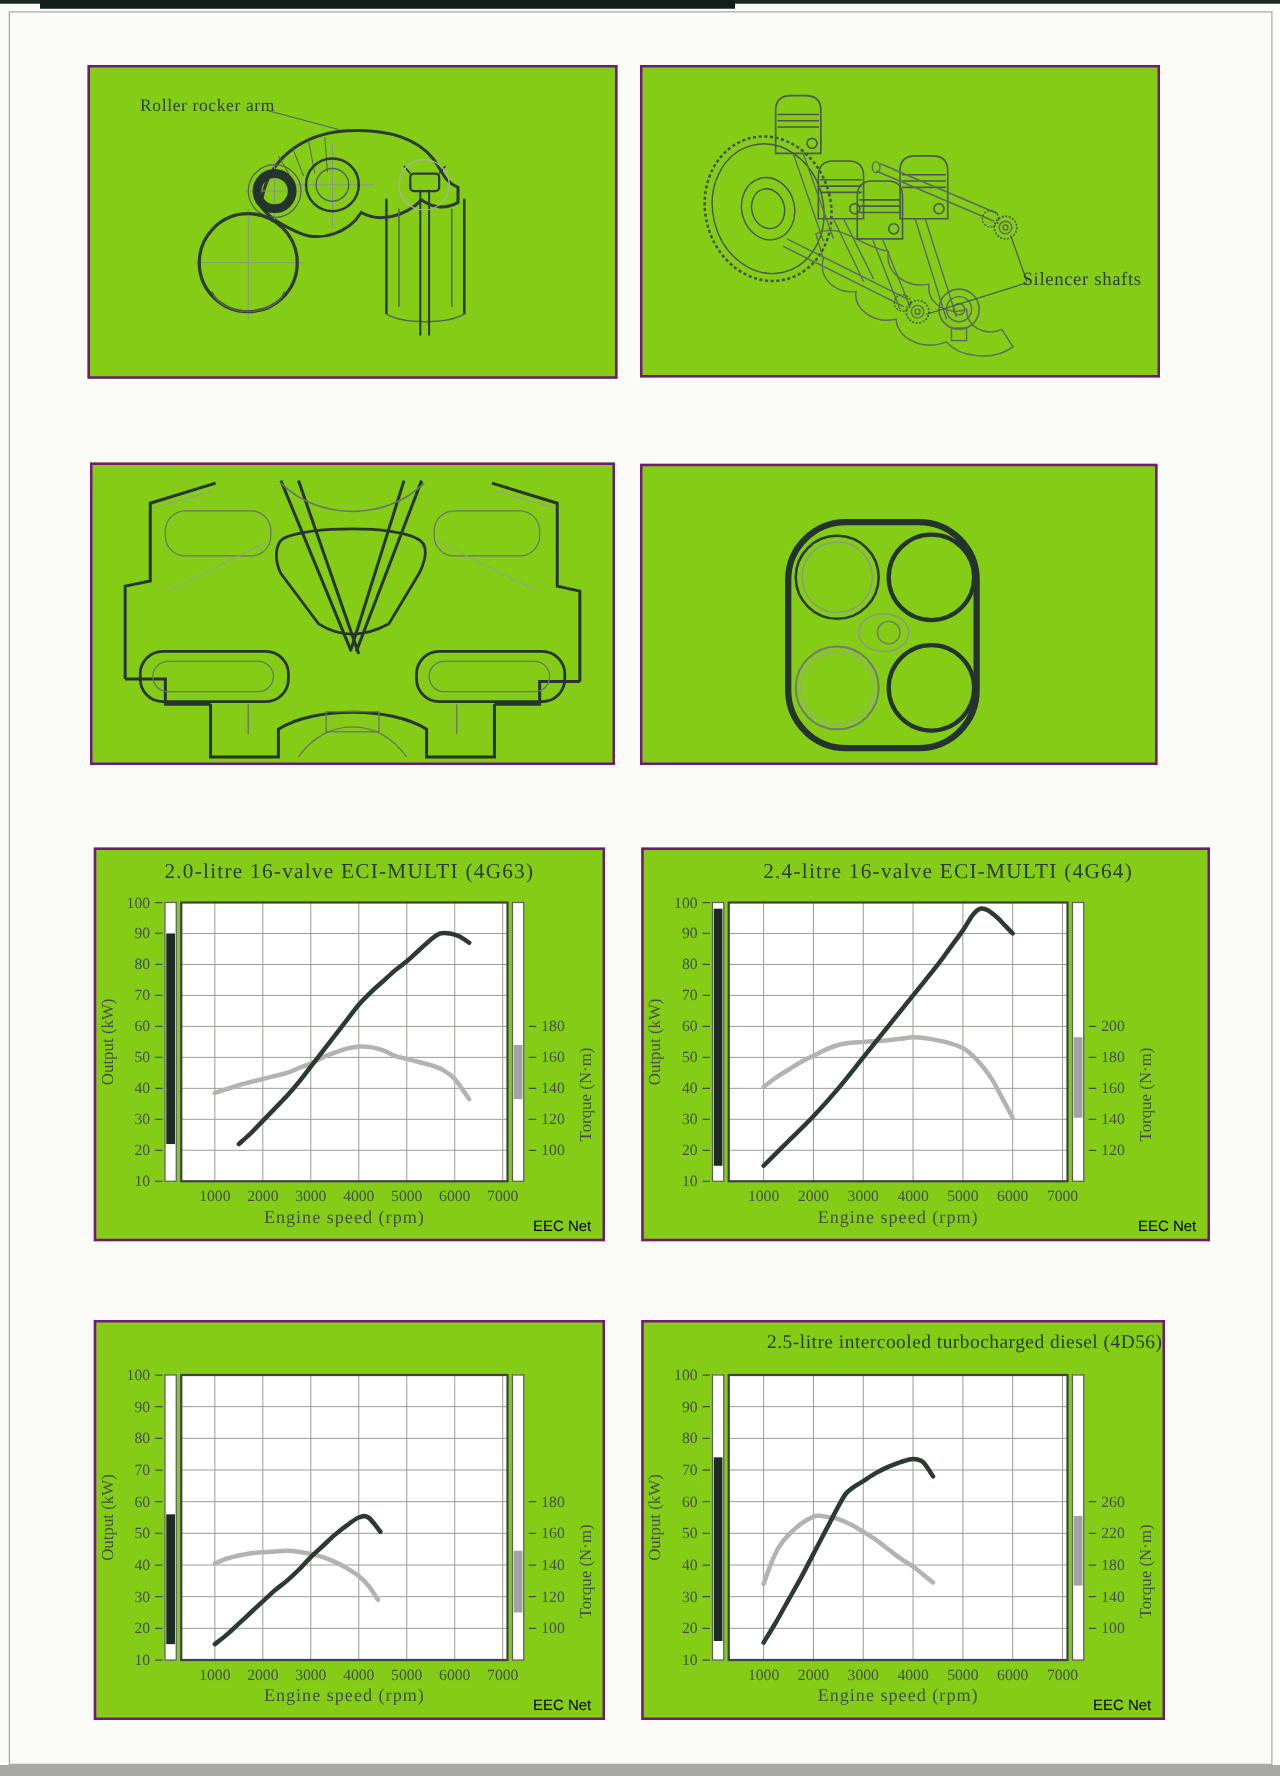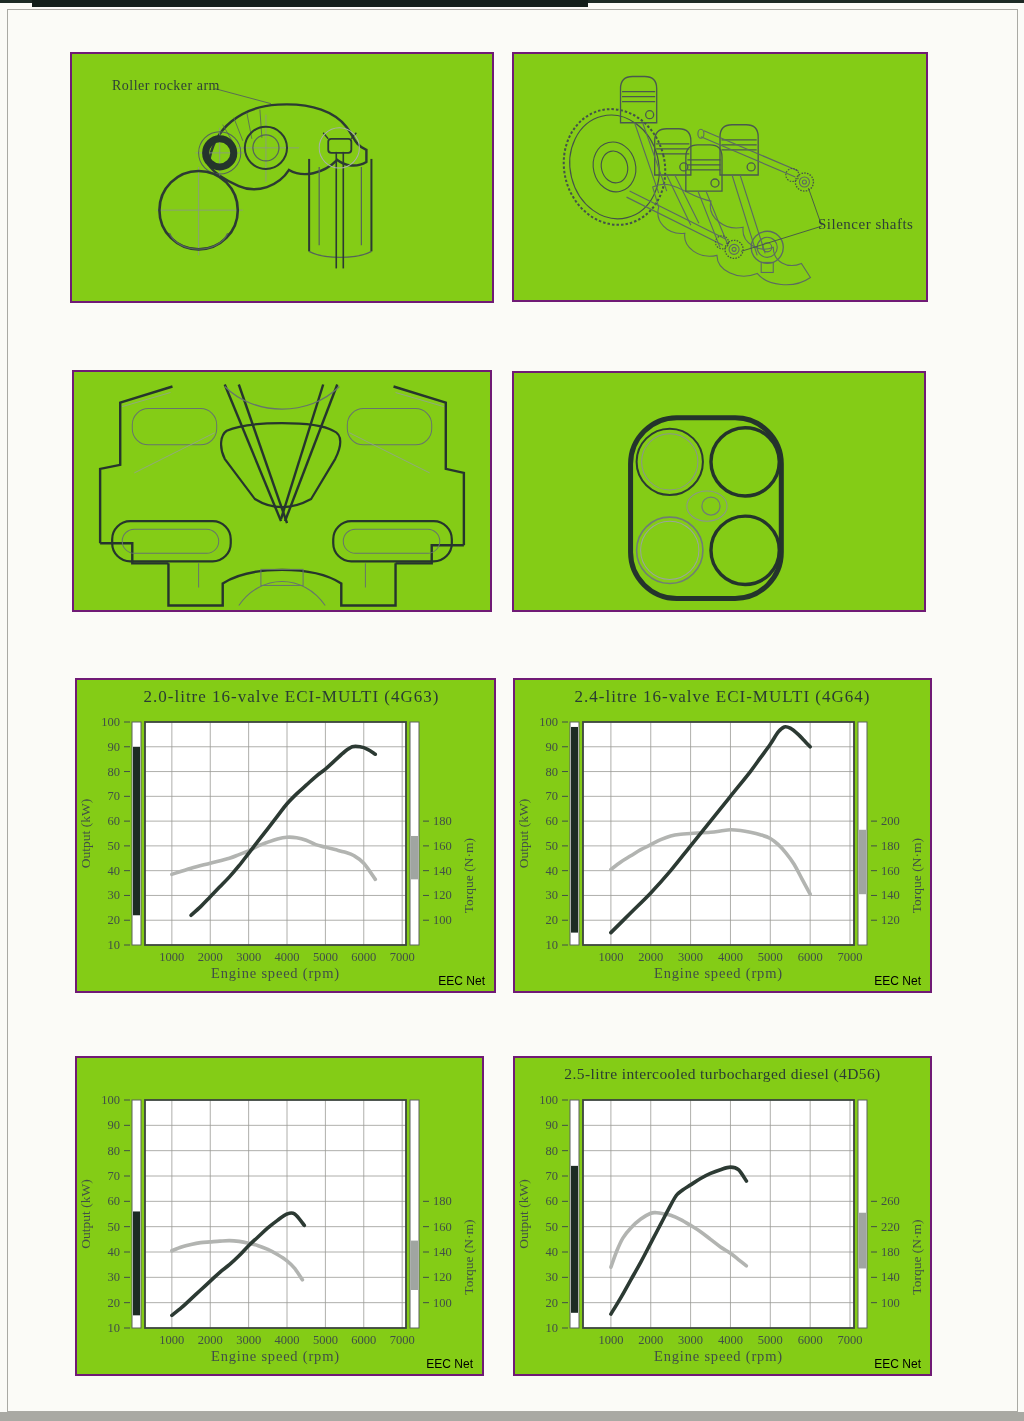--- a/index.html
+++ b/index.html
@@ -6,30 +6,30 @@
   body{width:1024px;height:1421px;position:relative;background:#fbfbf7;font-family:"Liberation Serif",serif;overflow:hidden;}
   .top-strip-thin{position:absolute;left:0;top:0;width:1024px;height:3px;background:#1c2a24;}
   .top-strip-thick{position:absolute;left:32px;top:0;width:556px;height:7px;background:#131f1a;}
   .bottom-strip{position:absolute;left:0;top:1412px;width:1024px;height:9px;background:#a9a9a3;}
   .page-frame{position:absolute;left:7px;top:9px;width:1009px;height:1401px;border:1px solid #aaaaa4;}
   .panel{position:absolute;background:#84cc16;border:2px solid #701a75;}
   #p1{left:70px;top:52px;width:420px;height:247px;}
   #p2{left:512px;top:52px;width:412px;height:246px;}
   #p3{left:72px;top:370px;width:416px;height:238px;}
   #p4{left:512px;top:371px;width:410px;height:237px;}
-  #c1{left:75px;top:678px;width:405px;height:311px;padding-left:12px;}
-  #c2{left:513px;top:678px;width:415px;height:311px;}
+  #c1{left:75px;top:678px;width:405px;height:311px;}
+  #c2{left:513px;top:678px;width:415px;height:311px;padding-left:36px;}
   #c3{left:75px;top:1056px;width:405px;height:316px;}
   #c4{left:513px;top:1056px;width:415px;height:316px;}
   .panel svg.fig{position:absolute;left:0;top:0;width:100%;height:100%;}
   .dlabel{position:absolute;font-size:14px;letter-spacing:0.5px;color:#2e4037;white-space:nowrap;}
   #p1 .dlabel{left:40px;top:24px;}
   #p2 .dlabel{left:304px;top:162px;font-size:15px;}
   .chart-title{text-align:center;padding-top:7px;height:27px;font-size:17px;letter-spacing:1px;color:#2a3c33;white-space:nowrap;}
-  #c4 .chart-title{font-size:15.5px;letter-spacing:0.4px;}
+  #c4 .chart-title{font-size:15.5px;letter-spacing:0.4px;text-align:right;}
   .chart-body{position:absolute;left:0;top:34px;right:0;bottom:0;}
   .note{position:absolute;right:9px;bottom:3px;font-family:"Liberation Sans",sans-serif;font-size:12px;color:#55595
 5;}
 </style>
 </head>
 <body>
 
 <div class="top-strip-thin"></div>
 <div class="top-strip-thick"></div>
 <div class="page-frame"></div>

